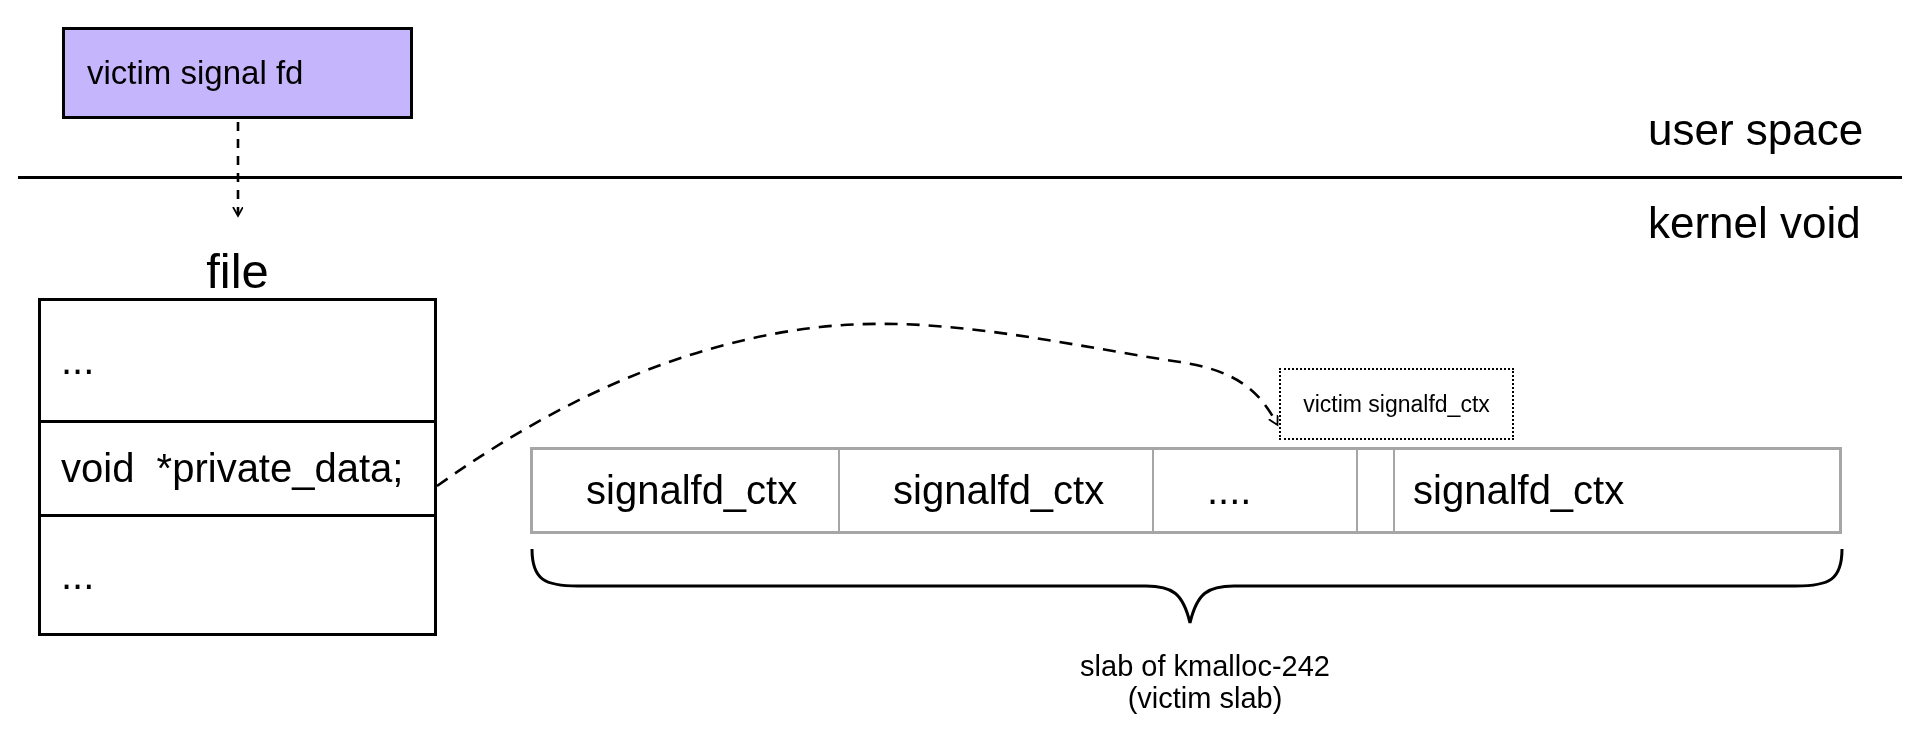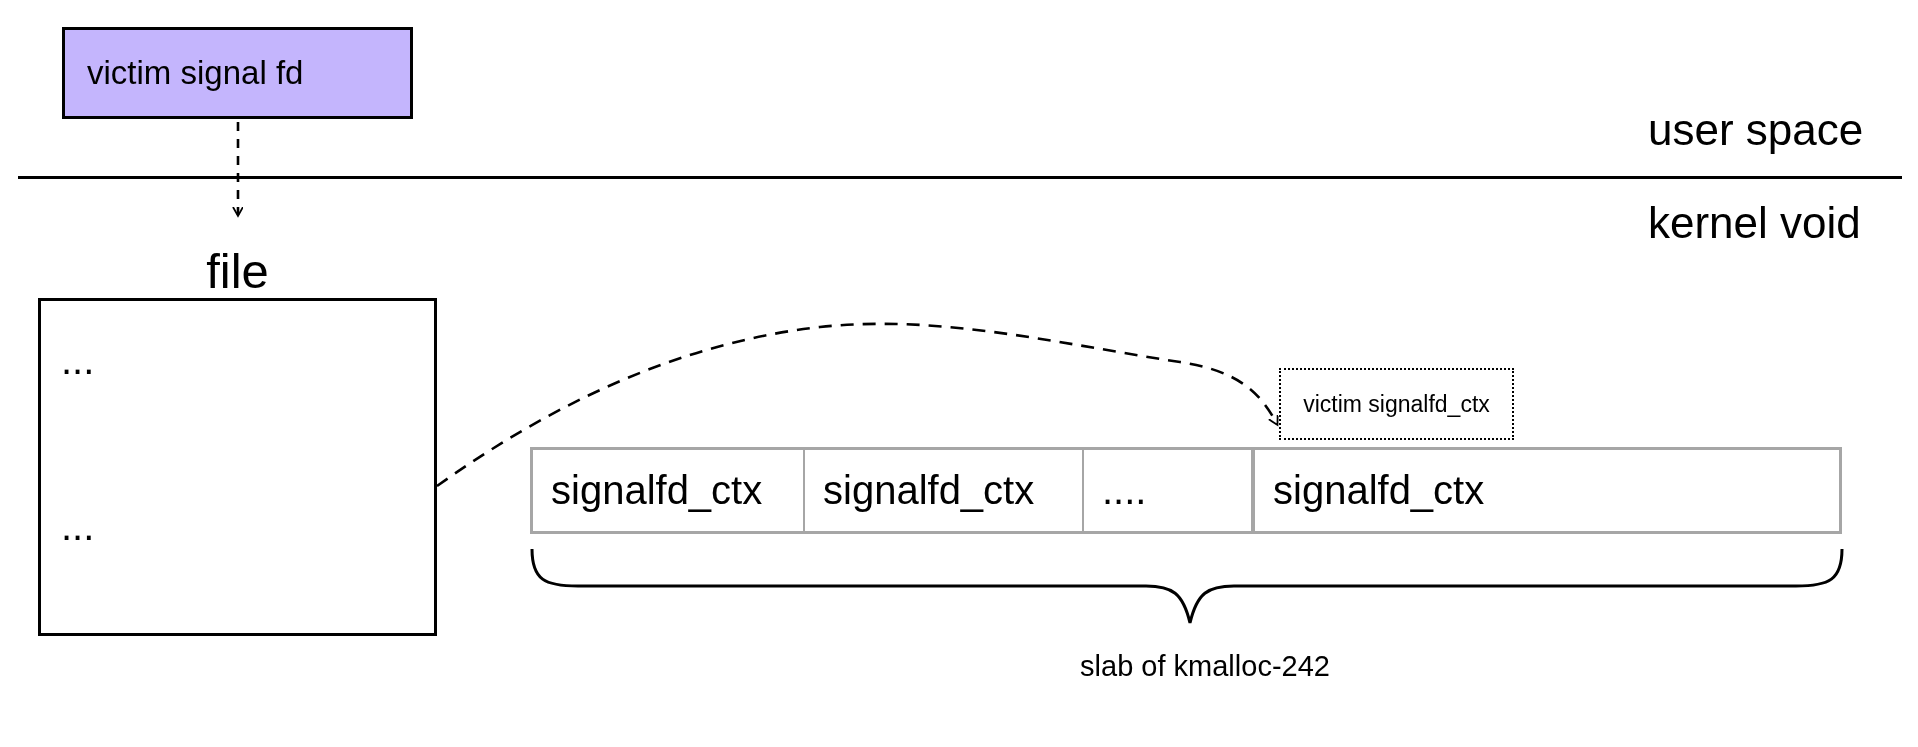--- a/index.html
+++ b/index.html
@@ -69,20 +69,21 @@
     left: 530px; top: 447px; width: 1312px; height: 87px;
     border: 3px solid #a6a6a6;
     display: flex; align-items: stretch;
     background: #fff;
   }
   .slab-cell {
     display: flex; align-items: center;
     padding-left: 18px;
     font-size: 40px; white-space: pre;
     overflow: hidden;
+    margin-left: 35px;
   }
   .slab-cell-1 { flex: 0 0 272px; border-right: 2px solid #a6a6a6; }
   .slab-cell-2 { flex: 0 0 279px; border-right: 2px solid #a6a6a6; }
   .slab-cell-3 { flex: 0 0 169px; border-right: 2px solid #a6a6a6; }
   .slab-cell-4 { flex: 0 0 311px; margin: -3px 0; padding-left: 6px; }
   .slab-cell-5 { flex: 1 1 auto; border-left: 2px solid #a6a6a6; }
 
   
   .slab-caption {
     left: 905px; top: 650px; width: 600px;
@@ -99,36 +100,38 @@
 </div>
 
 <div class="abs space-label user-space">user space</div>
 <div class="abs space-label kernel-space">kernel void</div>
 
 <div class="abs divider"></div>
 
 <div class="abs file-title">file</div>
 <div class="abs file-table">
   <div class="file-row file-row-1">...</div>
+  <div class="file-row file-row-2">void  *private_data;</div>
   <div class="file-row file-row-3">...</div>
 </div>
 
 <div class="abs victim-ctx-box">
   <span>victim signalfd_ctx</span>
 </div>
 
 <div class="abs slab-row">
   <div class="slab-cell slab-cell-1">signalfd_ctx</div>
   <div class="slab-cell slab-cell-2">signalfd_ctx</div>
   <div class="slab-cell slab-cell-3">....</div>
   <div class="slab-cell slab-cell-5">signalfd_ctx</div>
 </div>
 
 <div class="abs slab-caption">
   <div>slab of kmalloc-242</div>
+  <div>(victim slab)</div>
 </div>
 
 <svg class="overlay" viewBox="0 0 1918 747">
   <defs>
     <marker id="arrowV" markerWidth="14" markerHeight="14" refX="8" refY="5" orient="auto" markerUnits="userSpaceOnUse">
       <path d="M 0 0 L 9 5 L 0 10" fill="none" stroke="#000" stroke-width="1.8"></path>
     </marker>
   </defs>
 
   <path d="M 238 122 L 238 215" fill="none" stroke="#000" stroke-width="2.6" stroke-dasharray="9 8" marker-end="url(#arrowV)"></path>

